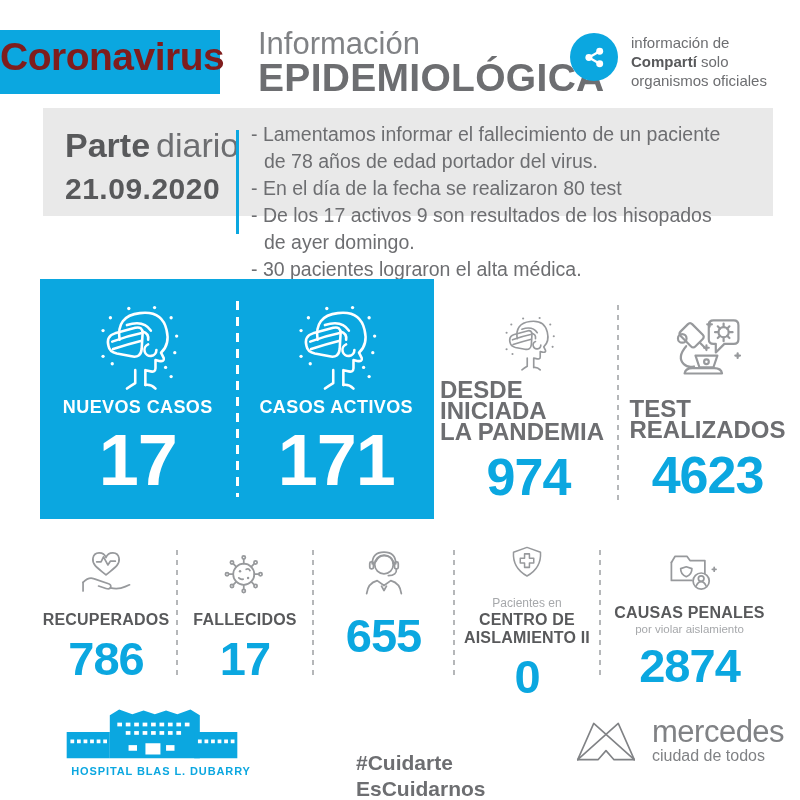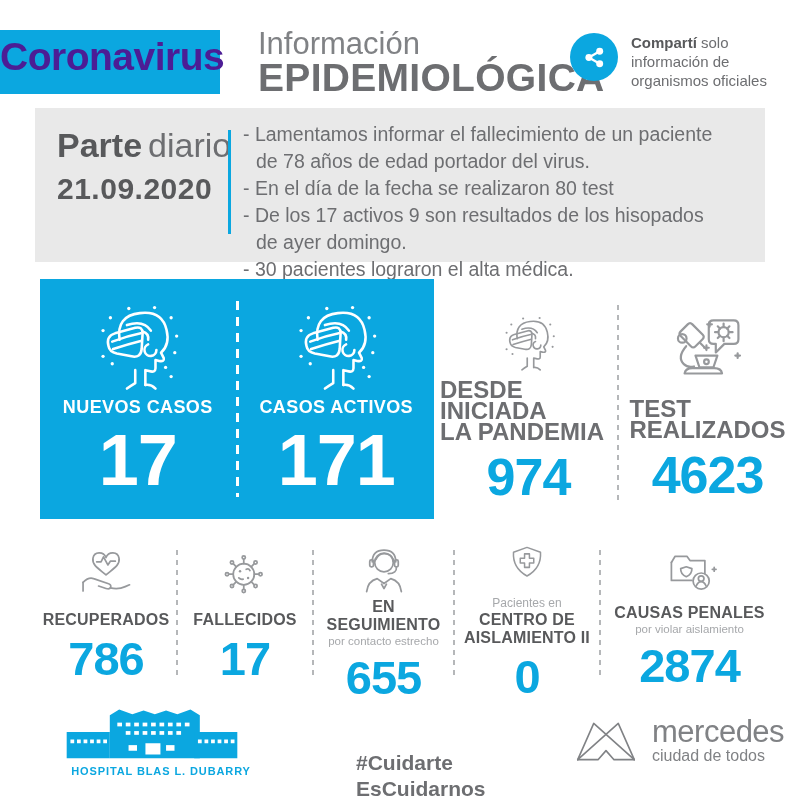--- a/index.html
+++ b/index.html
@@ -8,33 +8,33 @@
     --gray:#6d6e71;
     --icon:#97999c;
     --sub:#a6a8ab;
     --boxgray:#e9e9e9;
   }
   *{margin:0;padding:0;box-sizing:border-box;}
   body{width:800px;height:800px;background:#fff;font-family:"Liberation Sans",sans-serif;}
   #poster{position:relative;width:800px;height:800px;background:#fff;overflow:hidden;}
 
   
-  .brandbox{position:absolute;left:0;top:30px;width:220px;height:64px;background:var(--cyan);color:#4c1d95;}
+  .brandbox{position:absolute;left:0;top:30px;width:220px;height:64px;background:var(--cyan);color:#7f1d1d;}
   .brand-main{font-size:39px;font-weight:bold;line-height:1;margin-top:7px;text-align:center;letter-spacing:-0.5px;}
   .brand-sub{font-size:13px;font-weight:bold;text-align:right;padding-right:22px;margin-top:1px;letter-spacing:0.5px;}
   .htitle{position:absolute;left:258px;top:27px;}
   .ht-light{font-size:31px;color:#808285;line-height:34px;}
   .ht-bold{font-size:39px;font-weight:bold;color:var(--gray);line-height:34px;letter-spacing:0.3px;}
   .share{position:absolute;left:570px;top:33px;display:flex;gap:13px;align-items:flex-start;}
   .share-circle{width:48px;height:48px;border-radius:50%;background:var(--cyan);display:flex;align-items:center;justify-content:center;flex:none;}
   .share-text{font-size:15px;line-height:19px;color:var(--gray);}
   .share-text b{color:var(--dark);}
 
   
-  .graybox{position:absolute;left:35px;top:108px;width:730px;height:154px;background:var(--boxgray);display:flex;}
+  .graybox{position:absolute;left:43px;top:108px;width:730px;height:108px;background:var(--boxgray);display:flex;}
   .report-head{width:193px;padding:20px 0 0 22px;}
   .report-title{font-size:34px;color:var(--gray);line-height:1.05;}
   .report-title .b{font-weight:bold;color:var(--dark);margin-right:6px;}
   .report-date{font-size:30px;font-weight:bold;color:var(--dark);margin-top:8px;letter-spacing:0.5px;}
   .cyanline{width:3px;height:104px;background:var(--cyan);margin-top:22px;flex:none;}
   .bullets{list-style:none;padding:13px 8px 0 12px;font-size:19.5px;line-height:27px;color:var(--gray);width:505px;}
   .bullets li{padding-left:13px;text-indent:-13px;}
 
   
   .cyan-panel{position:absolute;left:40px;top:279px;width:394px;height:240px;background:var(--cyan);display:flex;align-items:center;}
@@ -103,22 +103,22 @@
             <circle cx="16.6" cy="6.4" r="3.1"></circle>
             <circle cx="16.6" cy="17.6" r="3.1"></circle>
           </g>
         <g stroke="#fff" stroke-width="2">
             <line x1="7" y1="12" x2="16.6" y2="6.4"></line>
             <line x1="7" y1="12" x2="16.6" y2="17.6"></line>
           </g>
       </svg>
     </div>
     <div class="share-text">
+      <div>información de</div>
       <div><b>Compartí</b> <span>solo</span></div>
-      <div>información de</div>
       <div>organismos oficiales</div>
     </div>
   </div>
 
   <div class="graybox">
     <div class="report-head">
       <div class="report-title">
         <span class="b">Parte</span><span>diario</span>
       </div>
       <div class="report-date">21.09.2020</div>
@@ -312,24 +312,20 @@
             <circle cx="50" cy="33" r="15"></circle>
             <path d="M37 28 q5 -11 17 -9 q11 2 11 13"></path>
             <path d="M31 32 q0 -19 19 -19 q19 0 19 19"></path>
             <rect x="27" y="29" width="6" height="11" rx="2.5"></rect>
             <rect x="67" y="29" width="6" height="11" rx="2.5"></rect>
             <path d="M70 40 q1 11 -13 11"></path>
             <path d="M22 80 q2 -17 17 -21 l11 8 l11 -8 q15 4 17 21"></path>
             <path d="M46 68 l4 7 l4 -7"></path>
           </g>
         </svg>
-      </div>
-      <div class="b-labelzone">
-        <div class="b-label">EN SEGUIMIENTO</div>
-        <div class="b-sub">por contacto estrecho</div>
       </div>
       <div class="b-value">655</div>
     </div>
 
     <div class="b-div"></div>
 
     <div class="b-col bc4">
       <div class="b-iconzone small">
         <svg class="b-icon small" viewBox="0 0 100 100" aria-hidden="true">
           <g class="stroke" stroke-width="3.2">

